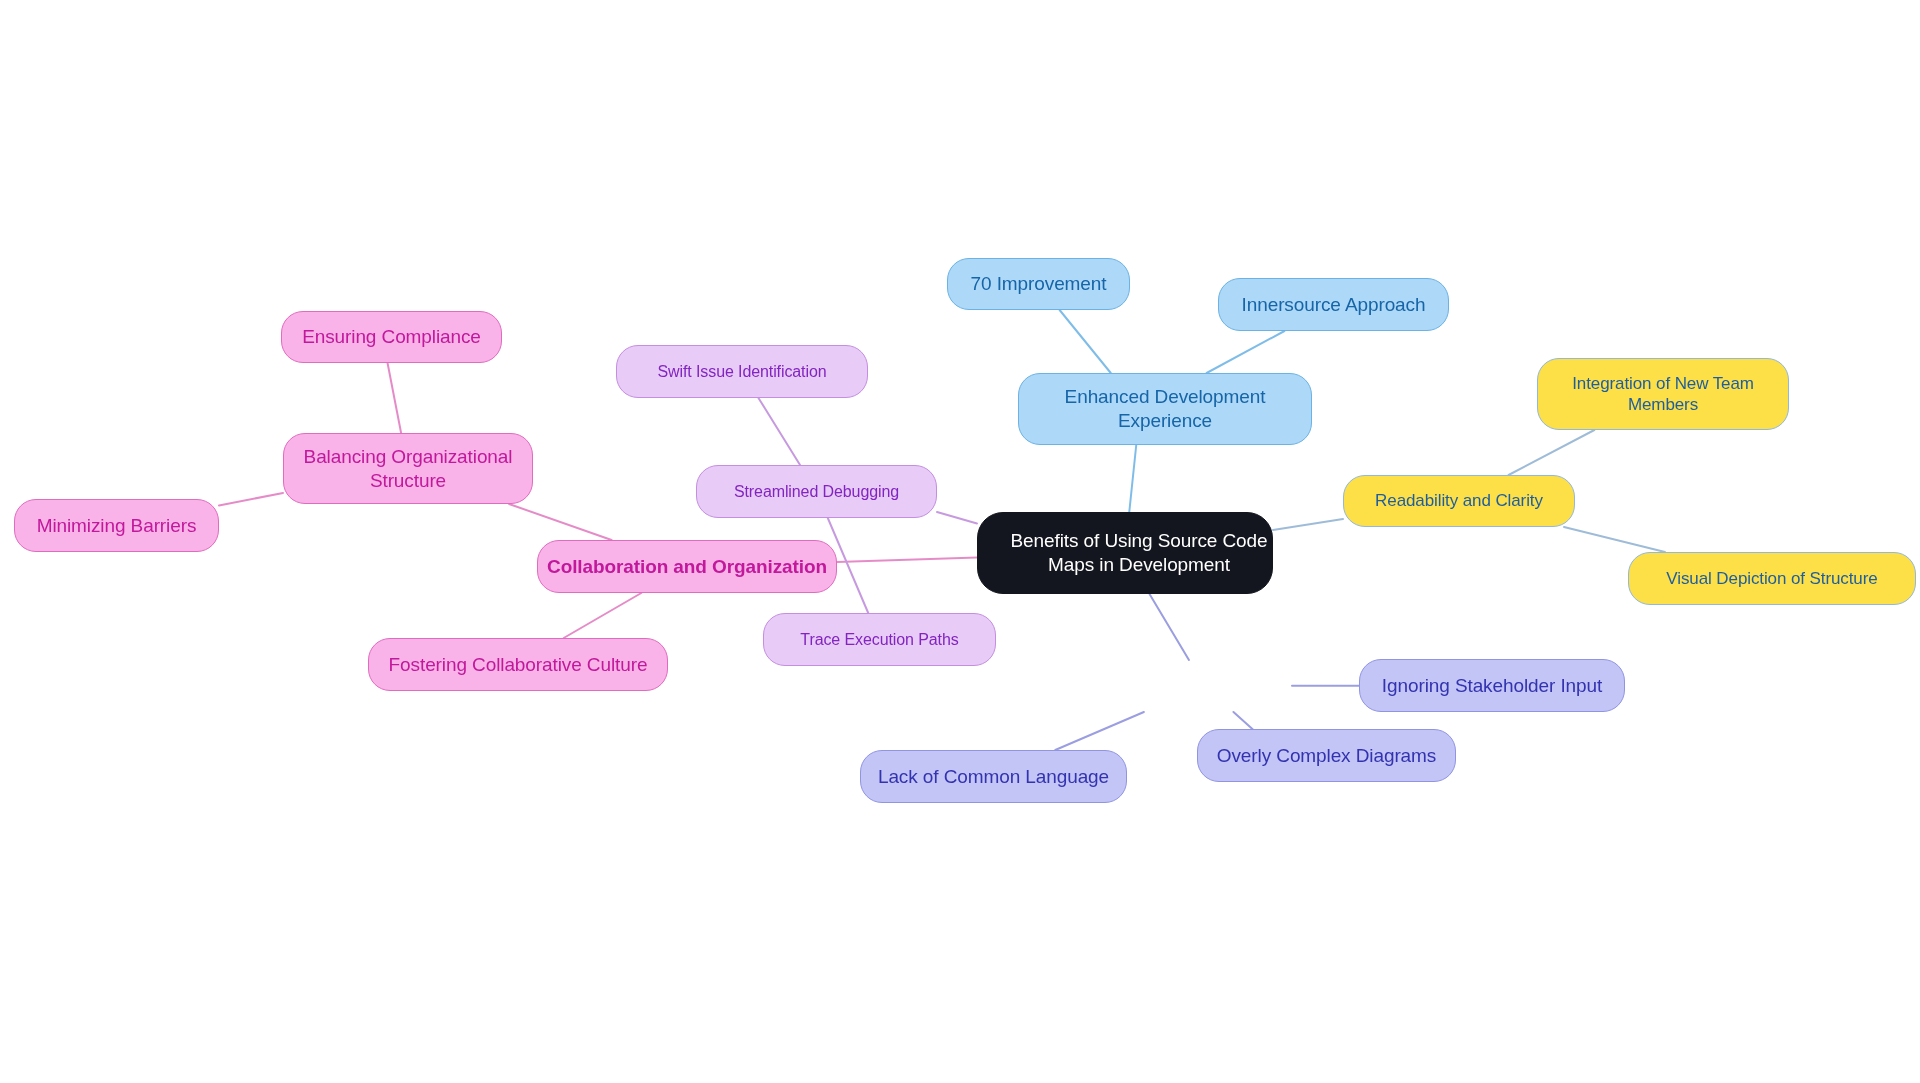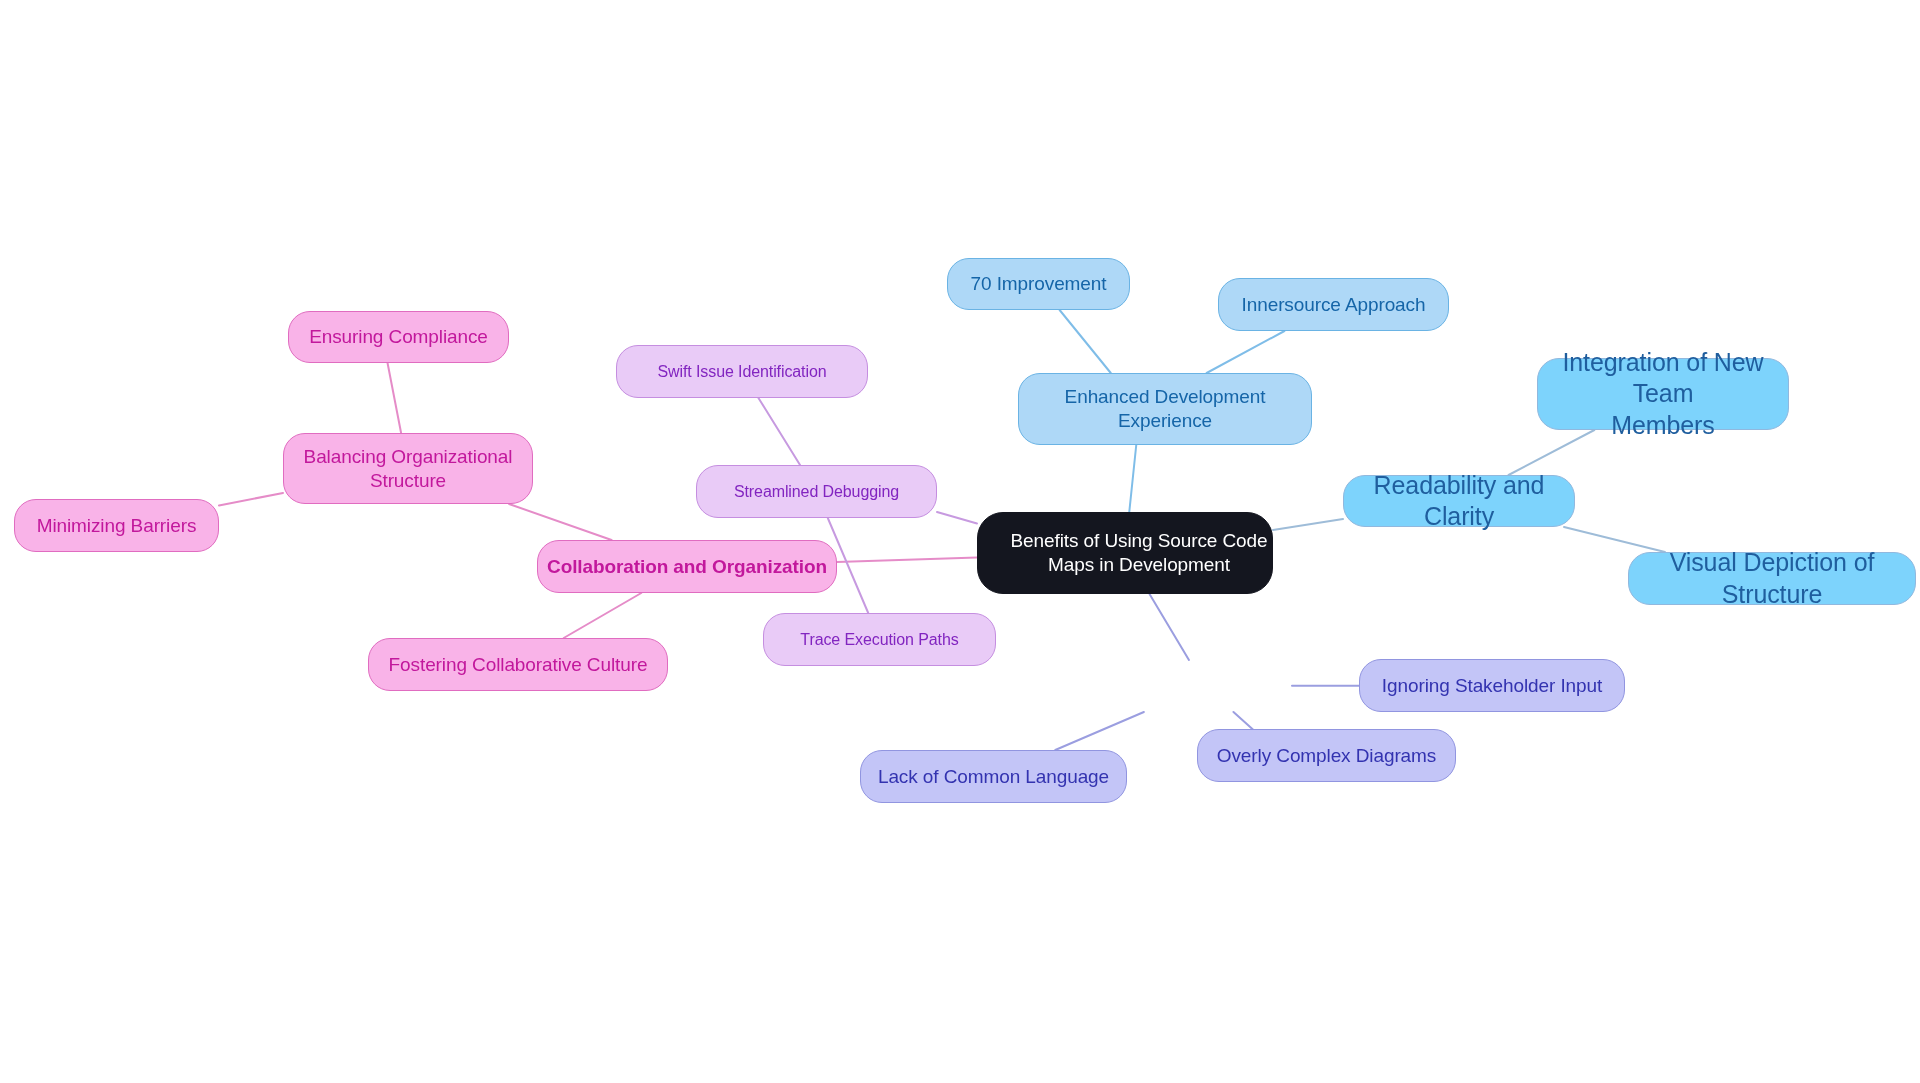--- a/index.html
+++ b/index.html
@@ -49,25 +49,25 @@
     padding-left: 28px;
   }
   .node-blue {
     background: #aed8f7;
     border-color: #6ab3e4;
     color: #1565a8;
     border-radius: 22px;
     font-size: 19px;
   }
   .node-paleblue {
-    background: #7dd3fc;
+    background: #fde047;
     border-color: #91b8de;
     color: #1f5e9e;
     border-radius: 22px;
-    font-size: 25px;
+    font-size: 17px;
   }
   .node-periwinkle {
     background: #c3c5f7;
     border-color: #9195e0;
     color: #3333b0;
     border-radius: 22px;
     font-size: 19px;
   }
   .node-pink {
     background: #f9b3e8;
@@ -117,19 +117,19 @@
     <div class="node node-paleblue" style="left: 1343px; top: 475px; width: 232px; height: 52px;"><span>Readability and Clarity</span></div>
     <div class="node node-paleblue" style="left: 1537px; top: 358px; width: 252px; height: 72px;"><span>Integration of New Team
 Members</span></div>
     <div class="node node-paleblue" style="left: 1628px; top: 552px; width: 288px; height: 53px;"><span>Visual Depiction of Structure</span></div>
     <div class="node node-periwinkle" style="left: 1359px; top: 659px; width: 266px; height: 53px;"><span>Ignoring Stakeholder Input</span></div>
     <div class="node node-periwinkle" style="left: 1197px; top: 729px; width: 259px; height: 53px;"><span>Overly Complex Diagrams</span></div>
     <div class="node node-periwinkle" style="left: 860px; top: 750px; width: 267px; height: 53px;"><span>Lack of Common Language</span></div>
     <div class="node node-pink" style="left: 537px; top: 540px; width: 300px; height: 53px; font-weight: bold;"><span>Collaboration and Organization</span></div>
     <div class="node node-pink" style="left: 283px; top: 433px; width: 250px; height: 71px;"><span>Balancing Organizational
 Structure</span></div>
-    <div class="node node-pink" style="left: 288px; top: 311px; width: 221px; height: 52px;"><span>Ensuring Compliance</span></div>
+    <div class="node node-pink" style="left: 281px; top: 311px; width: 221px; height: 52px;"><span>Ensuring Compliance</span></div>
     <div class="node node-pink" style="left: 14px; top: 499px; width: 205px; height: 53px;"><span>Minimizing Barriers</span></div>
     <div class="node node-pink" style="left: 368px; top: 638px; width: 300px; height: 53px;"><span>Fostering Collaborative Culture</span></div>
     <div class="node node-violet" style="left: 696px; top: 465px; width: 241px; height: 53px;"><span>Streamlined Debugging</span></div>
     <div class="node node-violet" style="left: 616px; top: 345px; width: 252px; height: 53px;"><span>Swift Issue Identification</span></div>
     <div class="node node-violet" style="left: 763px; top: 613px; width: 233px; height: 53px;"><span>Trace Execution Paths</span></div>
   </div>
 
 </body></html>

